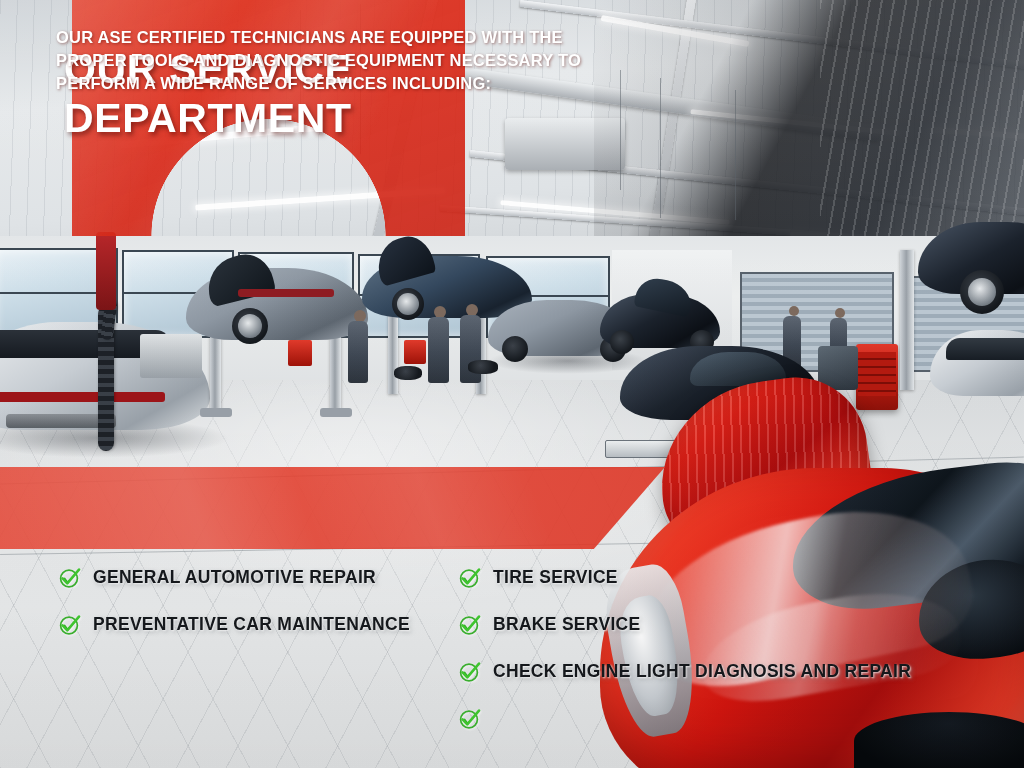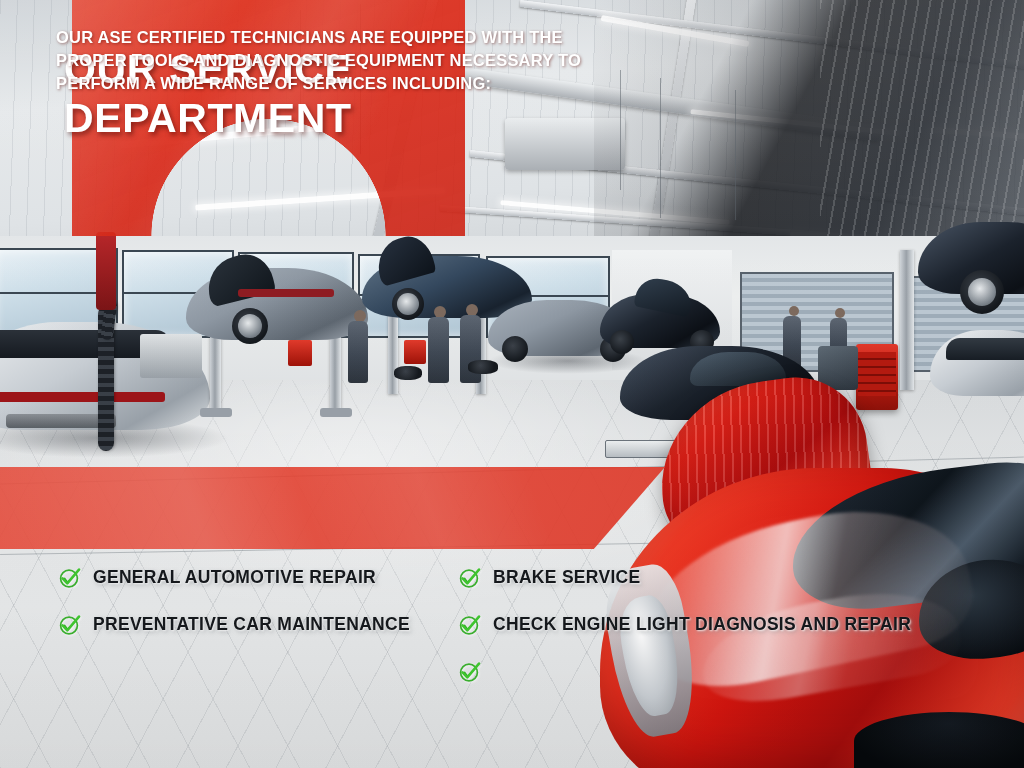--- a/index.html
+++ b/index.html
@@ -524,20 +524,28 @@
         <svg class="check-icon" viewBox="0 0 24 24">
           <circle cx="11" cy="12.5" r="8.4" fill="none" stroke="#3AAE2E" stroke-width="1.7"></circle>
           <path d="M4.6 12.4 L9.3 17.4 L21.0 3.6 L18.4 8.2 L9.6 15.0 L6.9 11.4 Z" fill="#2FA524"></path>
           <path d="M4.6 12.4 L9.3 17.4 L21.0 3.6" fill="none" stroke="#3FC42F" stroke-width="2.6" stroke-linecap="round" stroke-linejoin="round"></path>
         </svg>
         <span class="svc-label">PREVENTATIVE CAR MAINTENANCE</span>
       </div>
     </div>
 
     <div class="svc-col right">
+      <div class="svc-item">
+        <svg class="check-icon" viewBox="0 0 24 24">
+          <circle cx="11" cy="12.5" r="8.4" fill="none" stroke="#3AAE2E" stroke-width="1.7"></circle>
+          <path d="M4.6 12.4 L9.3 17.4 L21.0 3.6 L18.4 8.2 L9.6 15.0 L6.9 11.4 Z" fill="#2FA524"></path>
+          <path d="M4.6 12.4 L9.3 17.4 L21.0 3.6" fill="none" stroke="#3FC42F" stroke-width="2.6" stroke-linecap="round" stroke-linejoin="round"></path>
+        </svg>
+        <span class="svc-label">TIRE SERVICE</span>
+      </div>
       <div class="svc-item">
         <svg class="check-icon" viewBox="0 0 24 24">
           <circle cx="11" cy="12.5" r="8.4" fill="none" stroke="#3AAE2E" stroke-width="1.7"></circle>
           <path d="M4.6 12.4 L9.3 17.4 L21.0 3.6 L18.4 8.2 L9.6 15.0 L6.9 11.4 Z" fill="#2FA524"></path>
           <path d="M4.6 12.4 L9.3 17.4 L21.0 3.6" fill="none" stroke="#3FC42F" stroke-width="2.6" stroke-linecap="round" stroke-linejoin="round"></path>
         </svg>
         <span class="svc-label">BRAKE SERVICE</span>
       </div>
       <div class="svc-item">
         <svg class="check-icon" viewBox="0 0 24 24">

